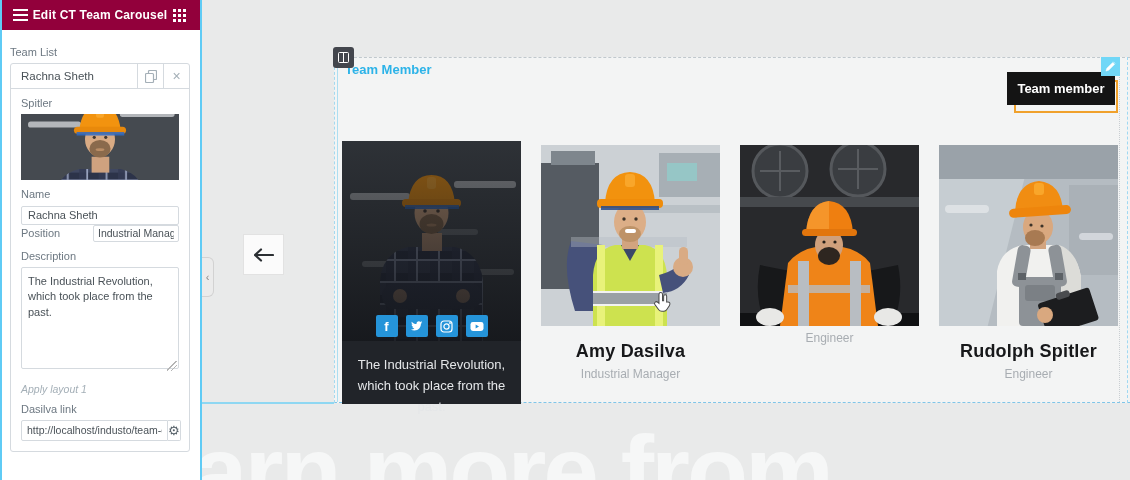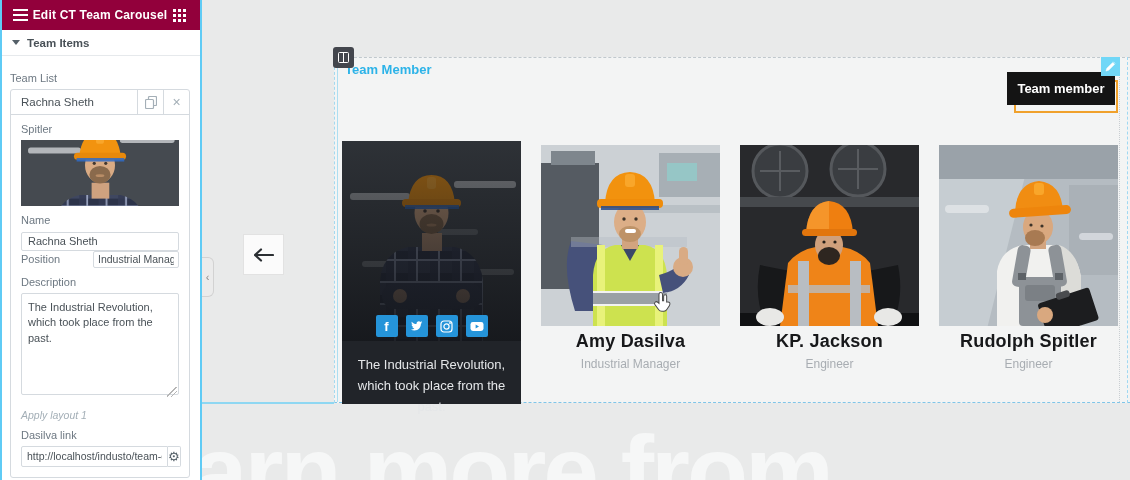--- a/index.html
+++ b/index.html
@@ -69,21 +69,21 @@
 
   .card { position:absolute; width:179px; }
   .card-photo { position:relative; width:179px; height:181px; overflow:hidden; background:#888; }
   .card-photo svg { display:block; }
   .card.hovered { background:#212429; }
   .card.hovered .card-photo { height:200px; }
   .photo-overlay { position:absolute; inset:0; background:linear-gradient(rgba(18,20,24,.45), rgba(18,20,24,.9)); }
   .social-row { position:absolute; left:0; right:0; bottom:4px; display:flex; justify-content:center; gap:8px; }
   .social-btn { width:22px; height:22px; background:#2594d9; border-radius:2px; display:flex; align-items:center; justify-content:center; color:#fff; font-size:13px; font-weight:bold; cursor:pointer; }
   .hover-desc { padding:14px 12px 0; font-size:13px; line-height:1.6; color:#e4e6e8; text-align:center; }
-  .member-name { margin-top:5px; text-align:center; font-size:18px; font-weight:800; color:#17181a; letter-spacing:.2px; }
+  .member-name { margin-top:15px; text-align:center; font-size:18px; font-weight:800; color:#17181a; letter-spacing:.2px; }
   .member-pos { margin-top:5px; text-align:center; font-size:12px; color:#a8adb2; }
 
   .hand-cursor { position:absolute; left:449px; top:291px; z-index:60; pointer-events:none; }
 </style>
 </head>
 <body>
 
 <div id="app">
 
   <div class="panel">
@@ -106,24 +106,20 @@
               <rect x="5" y="5" width="3" height="3"></rect>
               <rect x="10" y="5" width="3" height="3"></rect>
               <rect y="10" width="3" height="3"></rect>
               <rect x="5" y="10" width="3" height="3"></rect>
               <rect x="10" y="10" width="3" height="3"></rect>
             </g>
         </svg>
       </div>
     </div>
 
-    <div class="accordion">
-      <span class="caret-down"></span>
-      <span class="accordion-label">Team Items</span>
-    </div>
 
     <div class="panel-body">
       <div class="field-label">Team List</div>
 
       <div class="repeater">
         <div class="repeater-head">
           <div class="repeater-title">Rachna Sheth</div>
           <div class="repeater-ctrl">
             <svg width="12" height="13" viewBox="0 0 12 13">
                 <rect x="3.5" y="0.5" width="8" height="9" rx="1" fill="none" stroke="#a4afb7" stroke-width="1.2"></rect>
@@ -359,21 +355,20 @@
             <ellipse cx="148" cy="172" rx="14" ry="9" fill="#e8e8e6"></ellipse>
             <ellipse cx="89" cy="100" rx="14" ry="16" fill="#cfa07c"></ellipse>
             <ellipse cx="89" cy="111" rx="11" ry="9" fill="#2e2620"></ellipse>
             <circle cx="84" cy="97" r="1.6" fill="#241e18"></circle>
               <circle cx="95" cy="97" r="1.6" fill="#241e18"></circle>
             <path d="M66,88 Q68,58 89,56 Q111,58 113,88 Z" fill="#ef7f10"></path>
             <path d="M66,88 Q68,58 89,56 L89,88 Z" fill="#f8a33c" opacity=".6"></path>
             <rect x="62" y="84" width="55" height="7" rx="3.5" fill="#e2750c"></rect>
           </svg>
         </div>
-        <div class="member-name">KP. Jackson</div>
         <div class="member-pos">Engineer</div>
       </div>
 
       <div class="card" style="left:604px; top:87px; height:232px;">
         <div class="card-photo">
           <svg width="179" height="181" viewBox="0 0 179 181">
             <rect width="179" height="181" fill="#b5bcc2"></rect>
             <rect x="-20" y="-10" width="90" height="200" fill="#c6cdd2" transform="rotate(14 25 90)"></rect>
             <rect x="0" y="0" width="179" height="34" fill="#9aa2a9"></rect>
             <rect x="130" y="40" width="49" height="90" fill="#aab1b7"></rect>

